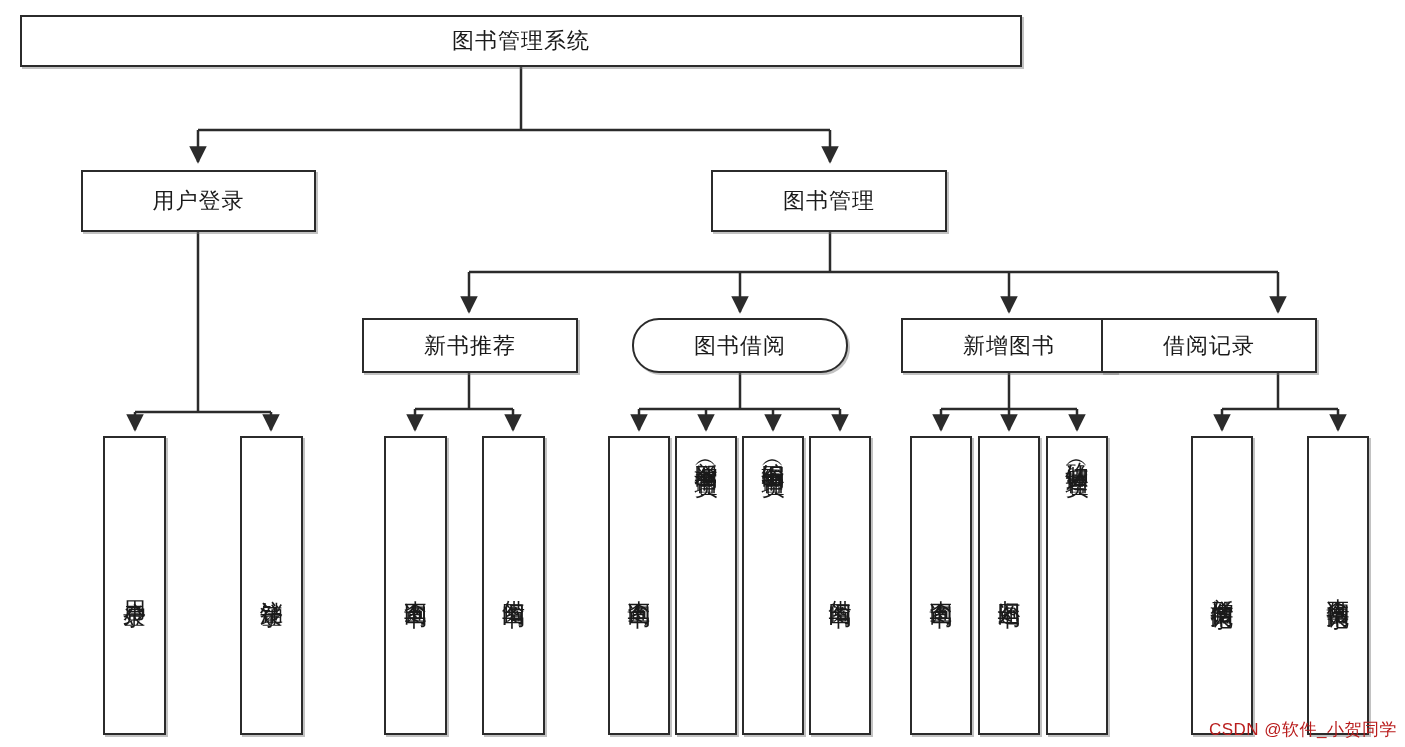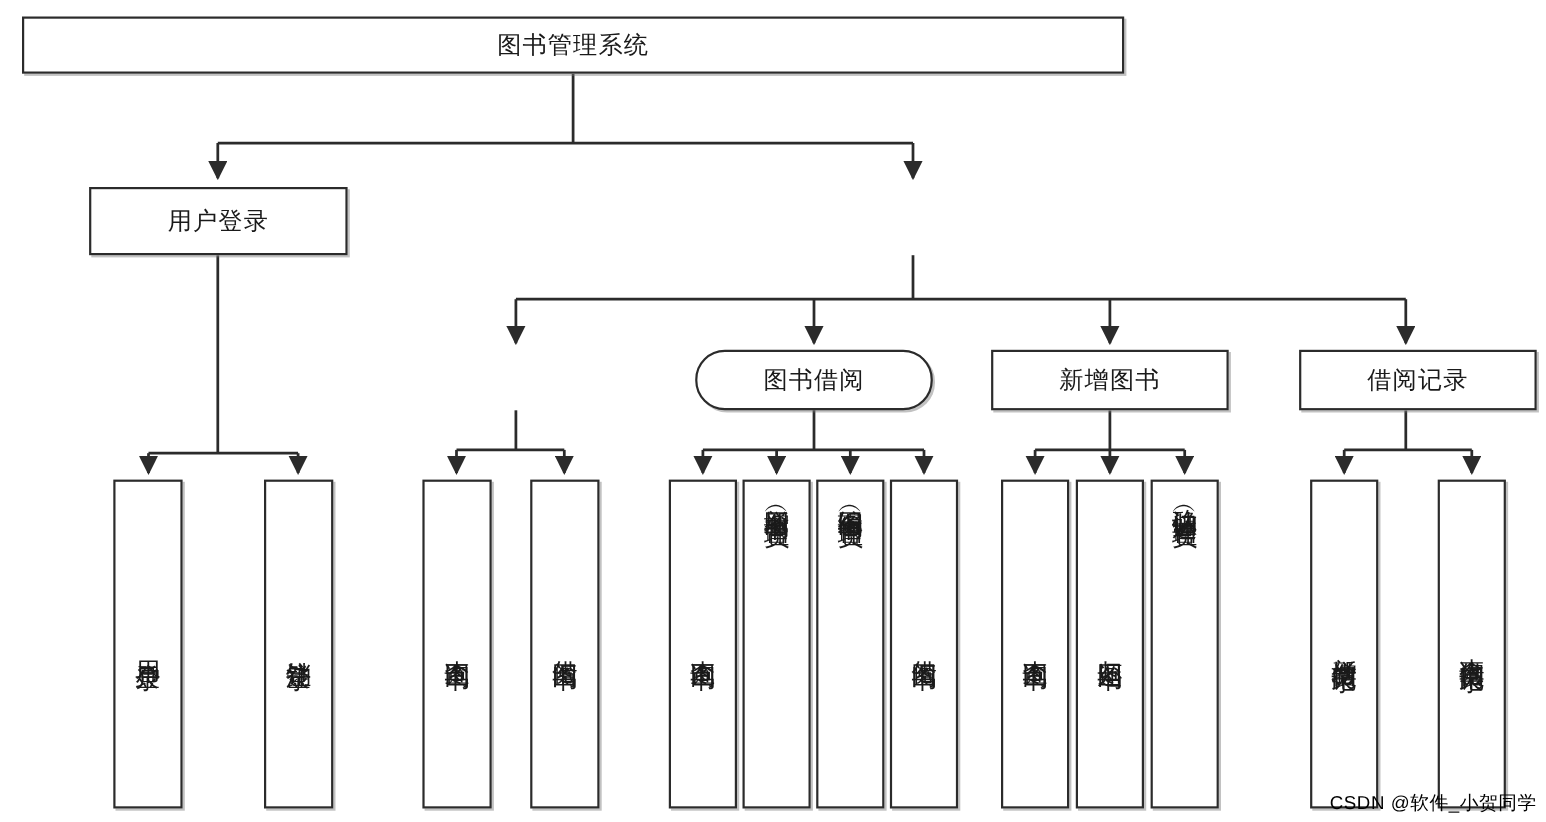--- a/index.html
+++ b/index.html
@@ -58,21 +58,21 @@
   }
   .node.leaf.centered {
     align-items: center;
     padding-top: 0;
   }
   .watermark {
     position: absolute;
     right: 8px;
     bottom: 6px;
     font-size: 17px;
-    color: #000000;
+    color: #b91c1c;
     letter-spacing: 0.5px;
     white-space: nowrap;
     user-select: none;
   }
 </style>
 </head>
 <body>
 
 <div id="canvas">
 
@@ -126,28 +126,34 @@
     </g>
   </svg>
 
   <div class="node horiz" style="left:20px; top:15px; width:1002px; height:52px;">
     <span>图书管理系统</span>
   </div>
 
   <div class="node horiz" style="left:81px; top:170px; width:235px; height:62px;">
     <span>用户登录</span>
   </div>
-
+  <div class="node horiz" style="left:711px; top:170px; width:236px; height:62px;">
+    <span>图书管理</span>
+  </div>
+
+  <div class="node horiz" style="left:362px; top:318px; width:216px; height:55px;">
+    <span>新书推荐</span>
+  </div>
   <div class="node horiz" style="left:632px; top:318px; width:216px; height:55px;border-radius:27px;">
     <span>图书借阅</span>
   </div>
   <div class="node horiz" style="left:901px; top:318px; width:216px; height:55px;">
     <span>新增图书</span>
   </div>
-  <div class="node horiz" style="left:1181px; top:318px; width:216px; height:55px;">
+  <div class="node horiz" style="left:1101px; top:318px; width:216px; height:55px;">
     <span>借阅记录</span>
   </div>
 
   <div class="node leaf centered" style="left:103px; top:436px; width:63px; height:299px;">
     <span class="vtext">用户登录</span>
   </div>
   <div class="node leaf centered" style="left:240px; top:436px; width:63px; height:299px;">
     <span class="vtext">注销登录</span>
   </div>
 

